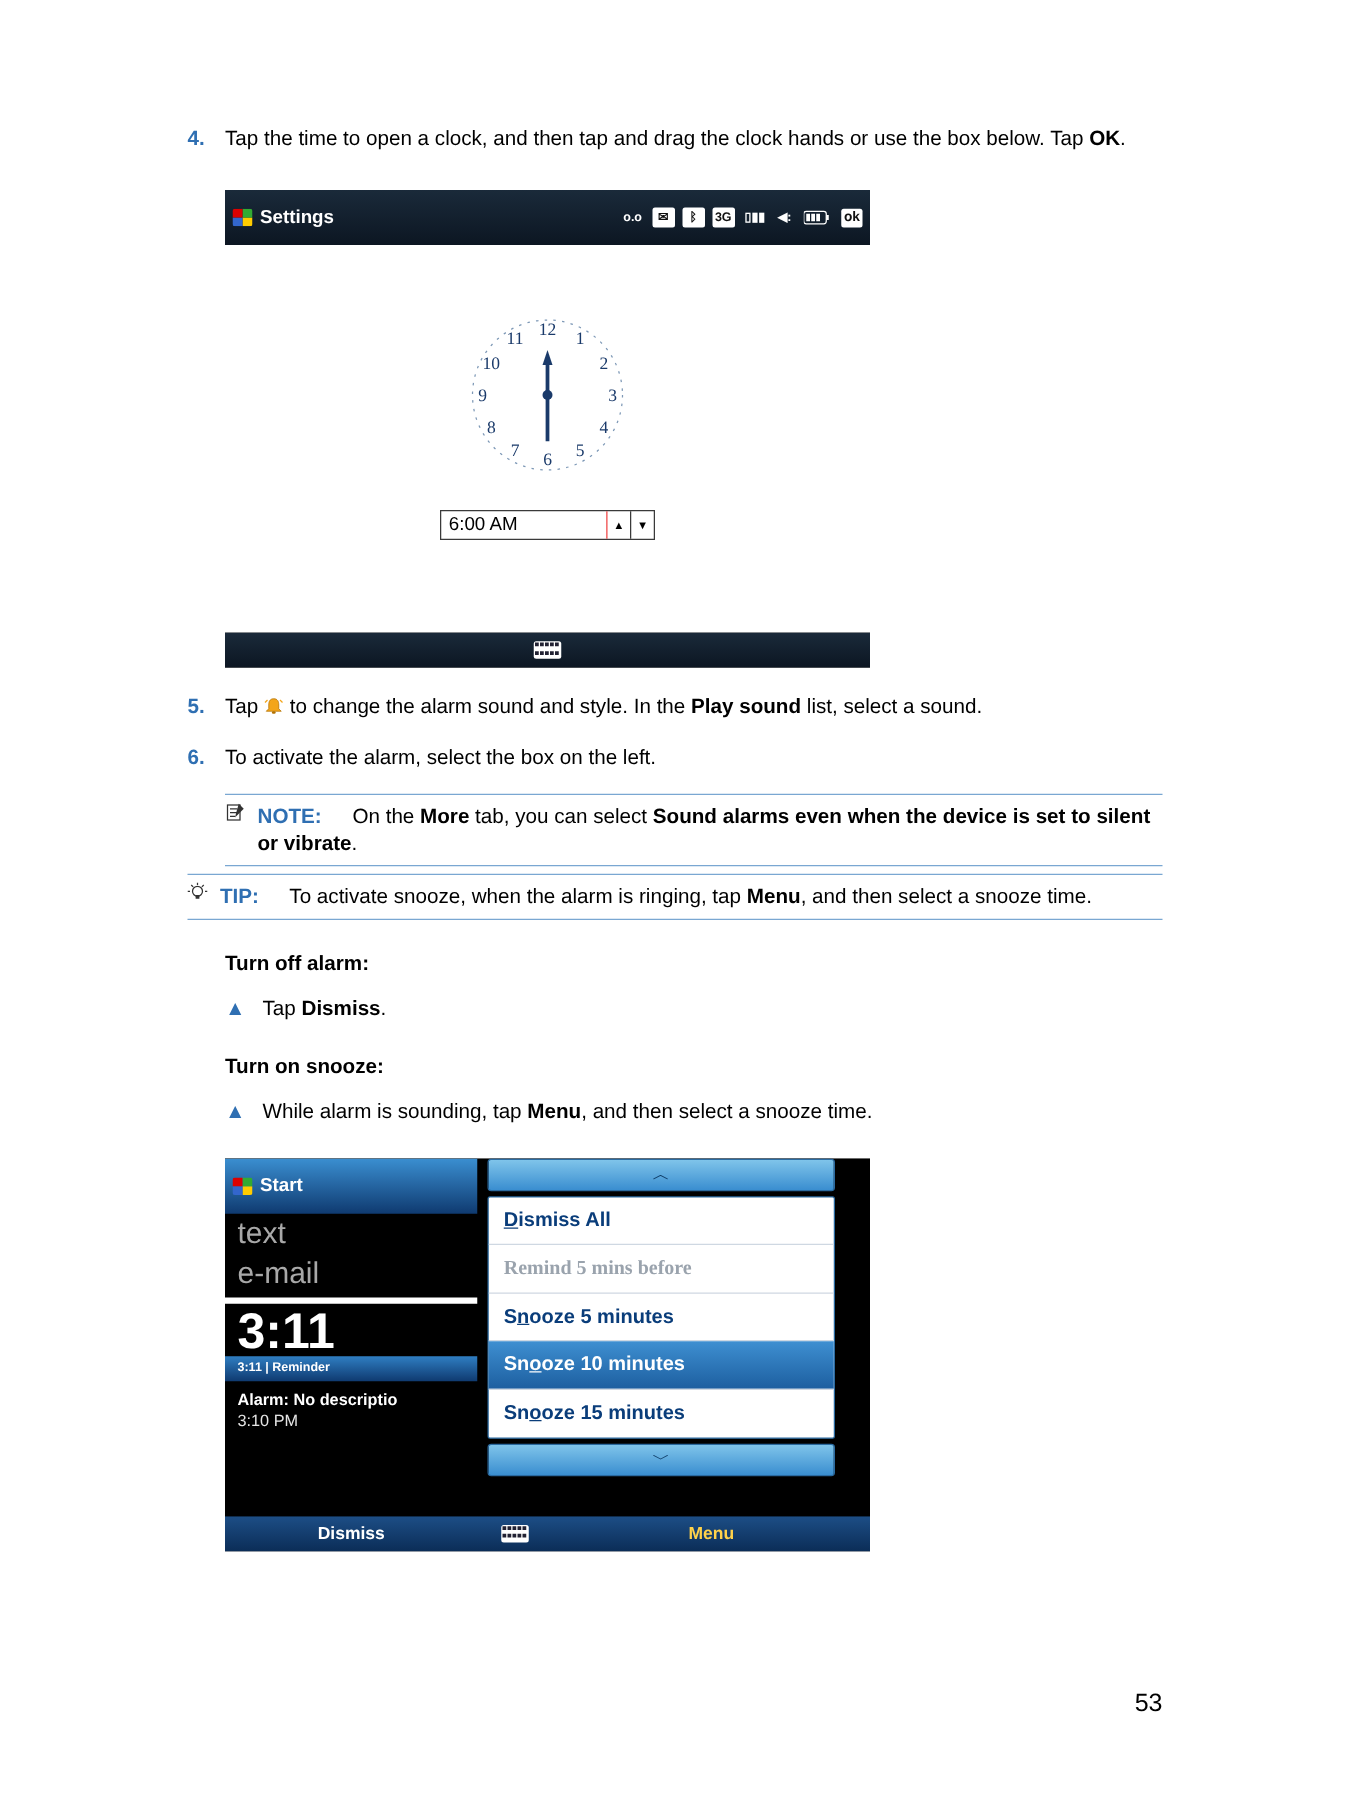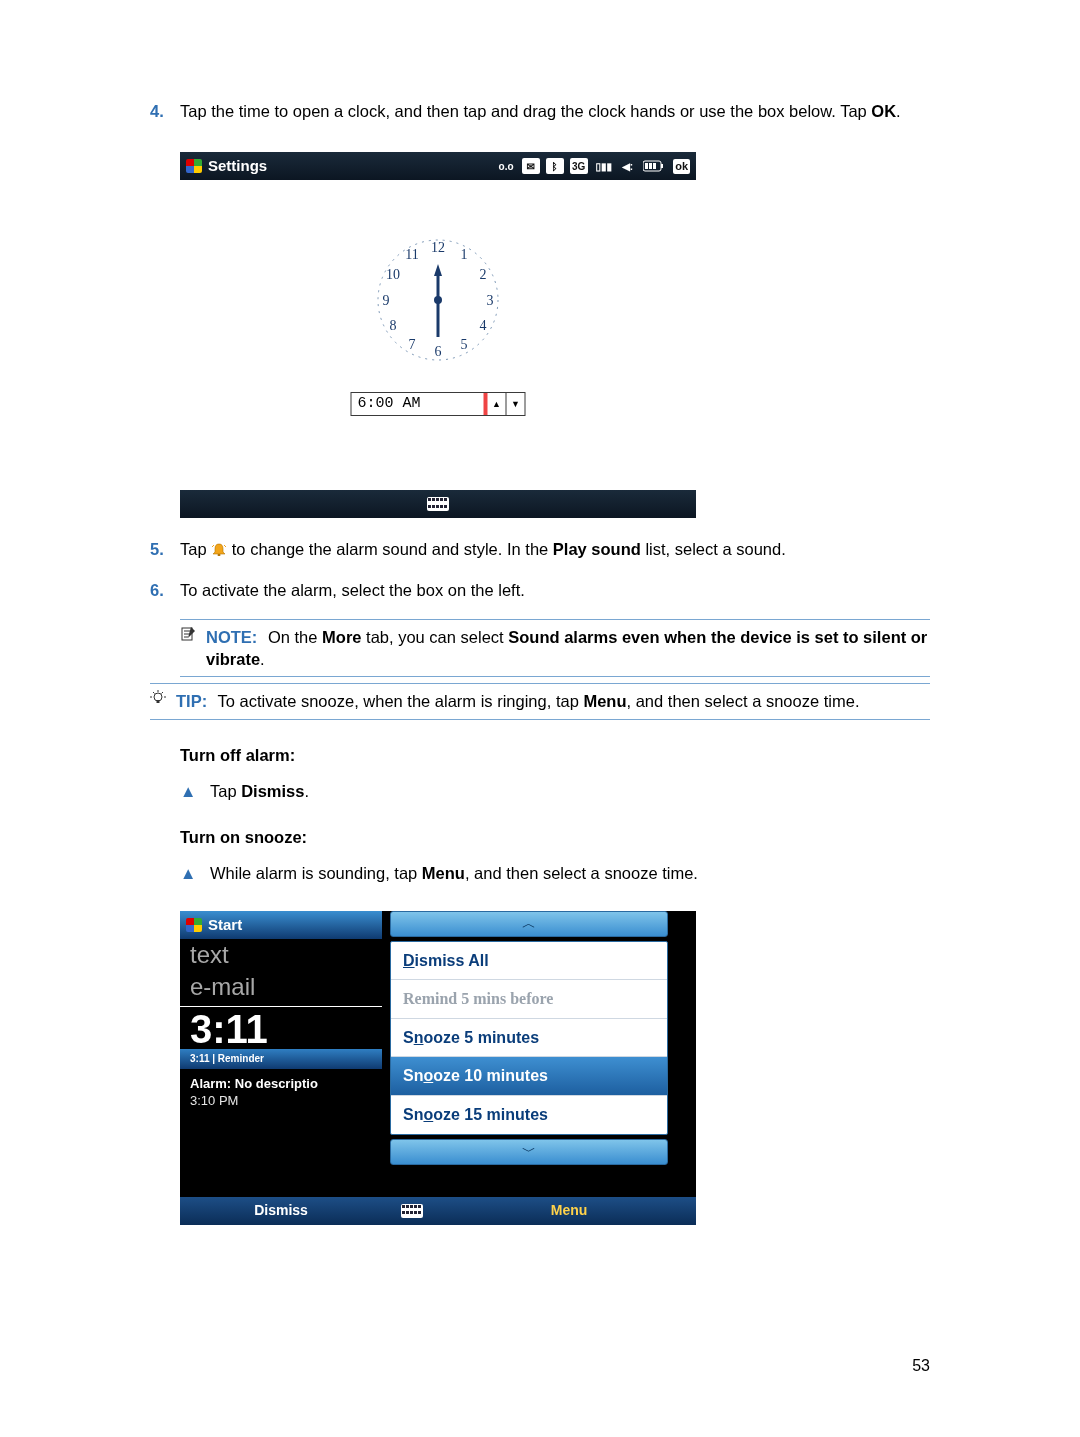--- a/index.html
+++ b/index.html
@@ -55,59 +55,59 @@
     width: 26px;
     flex: 0 0 26px;
     text-align: left;
     color: #333;
     font-size: 15px;
     line-height: 20px;
   }
   .callout-label {
     font-weight: 700;
     color: #2f6fb2;
-    margin-right: 6px;
+    margin-right: 20px;
   }
   .sub-head {
     font-weight: 700;
     margin: 24px 0 14px 30px;
   }
   .tri-item {
     display: flex;
     margin-left: 30px;
     margin-bottom: 14px;
   }
   .tri-mark {
     width: 30px;
     flex: 0 0 30px;
     color: #2f6fb2;
   }
   .page-num {
     position: absolute;
     bottom: 60px;
     right: 150px;
-    font-size: 16px;
+    font-size: 20px;
   }
   .bell-icon {
     display: inline-block;
     width: 16px;
     height: 14px;
     vertical-align: -2px;
     position: relative;
   }
   .bell-icon svg { width:16px; height:14px; display:block; }
   
   .shot {
     margin: 12px 0 20px 30px;
     background: #000;
     display: inline-block;
   }
   .shot1 { width: 516px; }
   .topbar {
-    height: 28px;
+    height: 44px;
     background: linear-gradient(#1a2a3a, #0c1622);
     color: #fff;
     display: flex;
     align-items: center;
     font-family: Tahoma, Arial, sans-serif;
     font-size: 15px;
     font-weight: 700;
     padding: 0 6px;
     box-sizing: border-box;
     gap: 6px;
@@ -170,24 +170,23 @@
     border: 1px solid #3a3a3a;
     font-size: 15px;
     color: #000;
     background: #fff;
     height: 22px;
     align-items: stretch;
   }
   .time-val {
     width: 120px;
     padding: 2px 6px;
-    border-right: 4px solid #ef4444;
-    display: flex;
-    align-items: center;
-    font-family: Liberation Mono, monospace;
+    border-right: 1px solid #ef4444;
+    display: flex;
+    align-items: center;
   }
   .time-spin {
     width: 18px;
     display: flex;
     align-items: center;
     justify-content: center;
     font-size: 9px;
     color: #000;
   }
   .time-spin + .time-spin { border-left: 1px solid #3a3a3a; }
@@ -228,21 +227,21 @@
   }
   .left-pane .topbar {
     background: linear-gradient(#3a8ed0, #0f3a70);
   }
   .lp-row {
     padding: 3px 10px 3px 10px;
     font-size: 24px;
     color: #a8a8a8;
     line-height: 1.1;
   }
-  .lp-row.email { border-bottom: 1px solid #ffffff; padding-bottom:6px;}
+  .lp-row.email { border-bottom: 5px solid #ffffff; padding-bottom:6px;}
   .lp-time {
     font-size: 40px;
     font-weight: 700;
     color: #fff;
     padding: 2px 10px 0 10px;
     line-height: 1;
   }
   .lp-reminder {
     background: linear-gradient(#2f7ec2, #0f3a70);
     color: #fff;

